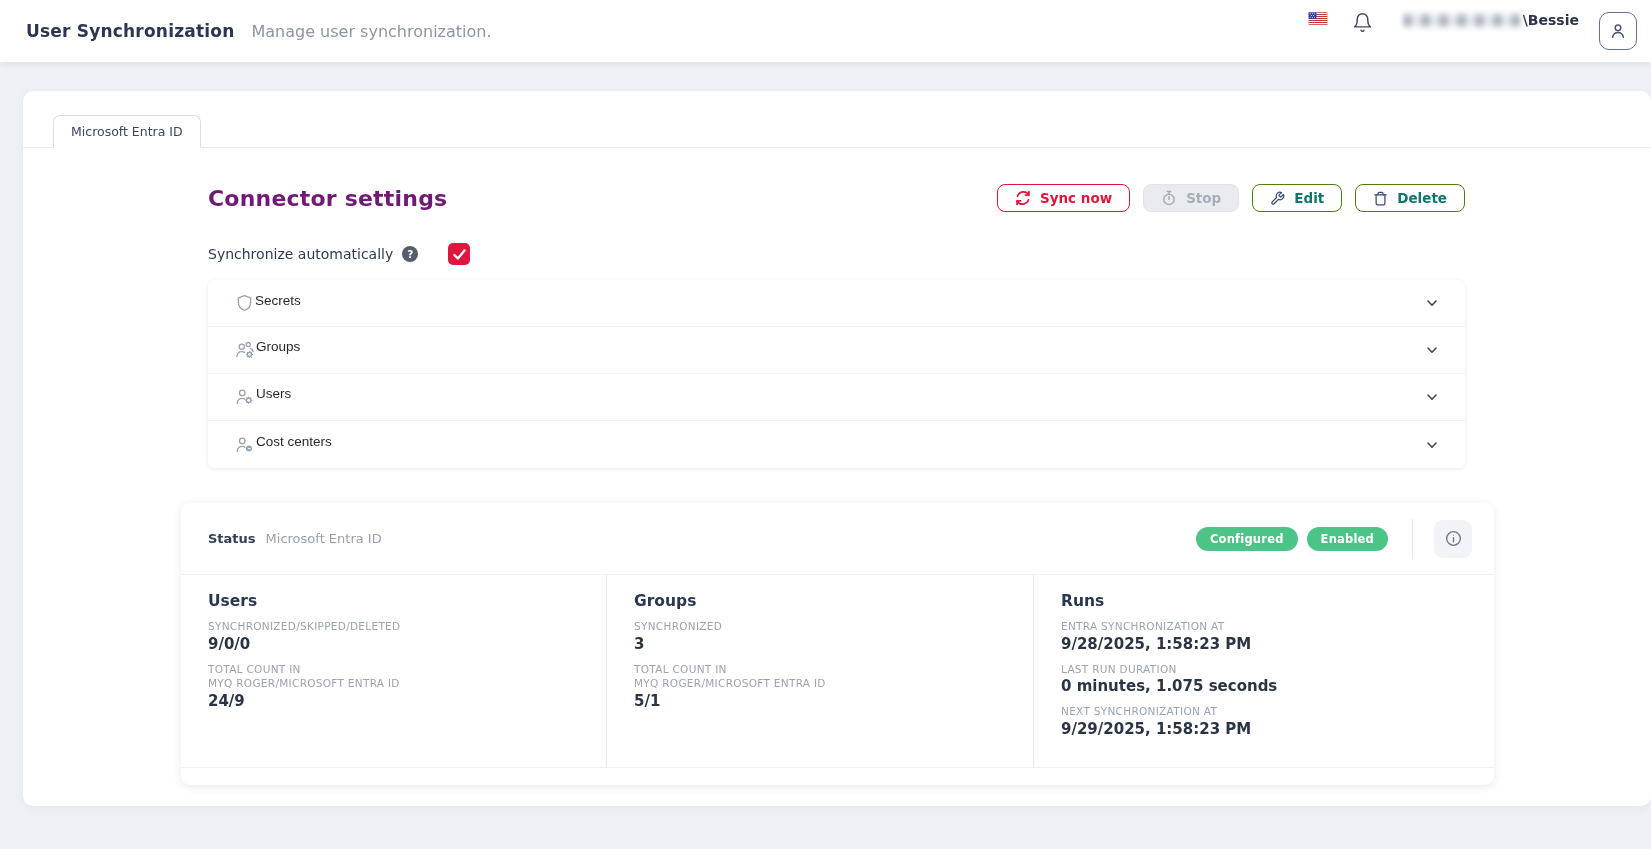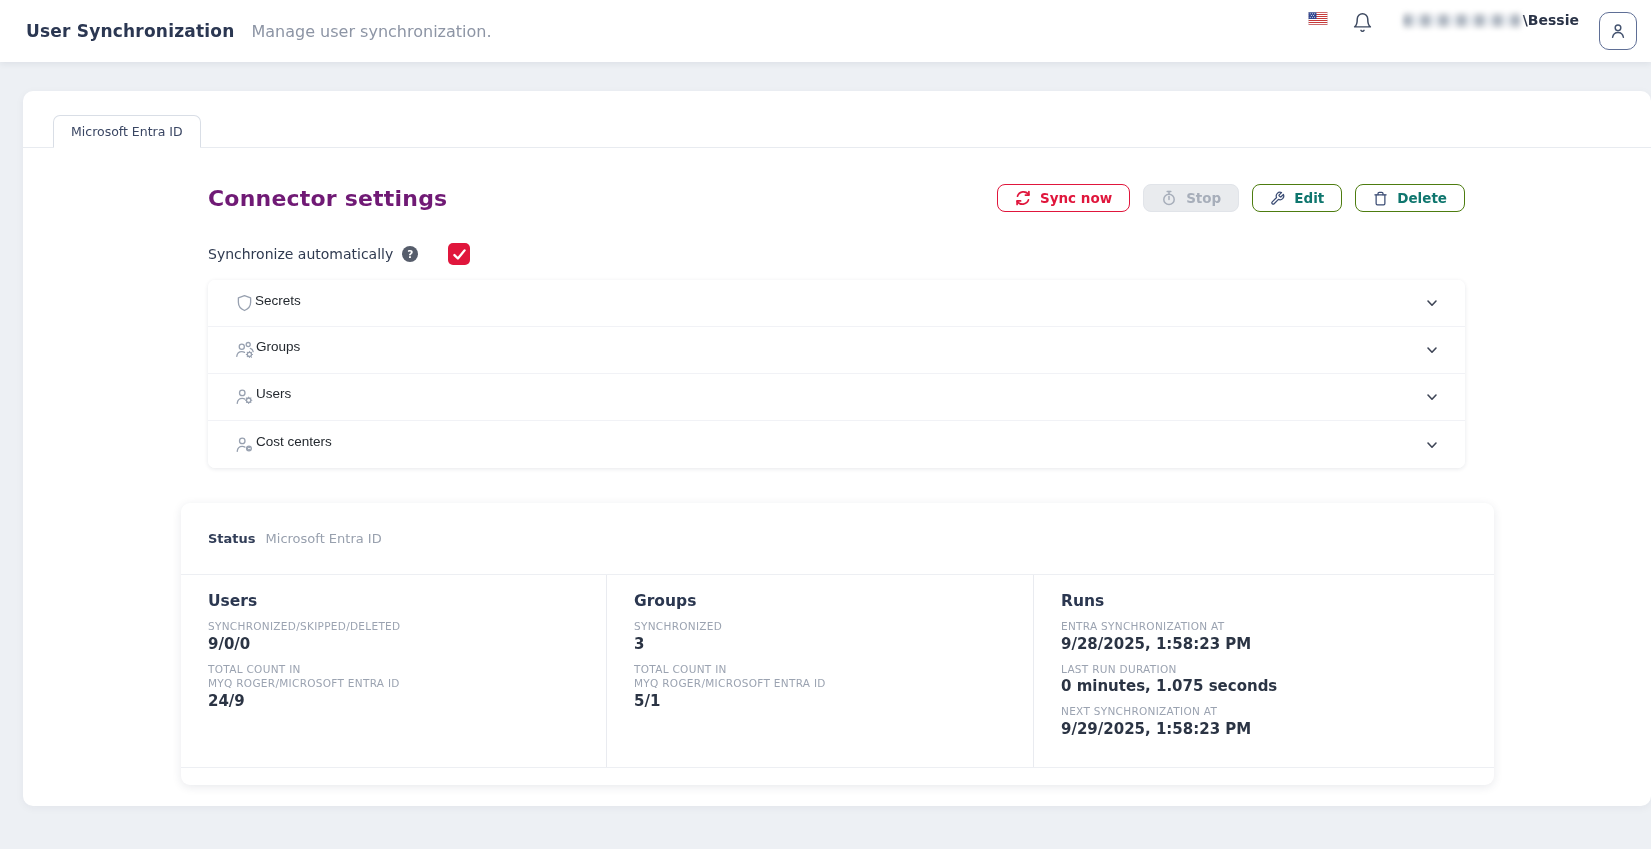--- a/index.html
+++ b/index.html
@@ -328,20 +328,34 @@
             </svg>
         </span>
       </div>
     </div>
   </section>
 
   <section class="status-card">
     <div class="status-head">
       <span class="status-title">Status</span>
       <span class="status-sub">Microsoft Entra ID</span>
+      <div class="status-head-right">
+        <span class="badge">Configured</span>
+        <span class="badge">Enabled</span>
+        <span class="head-divider"></span>
+        <button class="info-btn">
+          <span>
+            <svg width="19" height="19" viewBox="0 0 20 20" fill="none" stroke="#6e7788" stroke-width="1.4" stroke-linecap="round">
+              <circle cx="10" cy="10" r="7.2"></circle>
+              <path d="M10 9.2v4.3"></path>
+              <circle cx="10" cy="6.3" r="0.6" fill="#6e7788" stroke="none"></circle>
+            </svg>
+          </span>
+        </button>
+      </div>
     </div>
 
     <div class="status-body">
 
       <div class="stat-col">
         <h3>Users</h3>
         <div class="metric">
           <div class="metric-label">SYNCHRONIZED/SKIPPED/DELETED</div>
           <div class="metric-value">9/0/0</div>
         </div>

